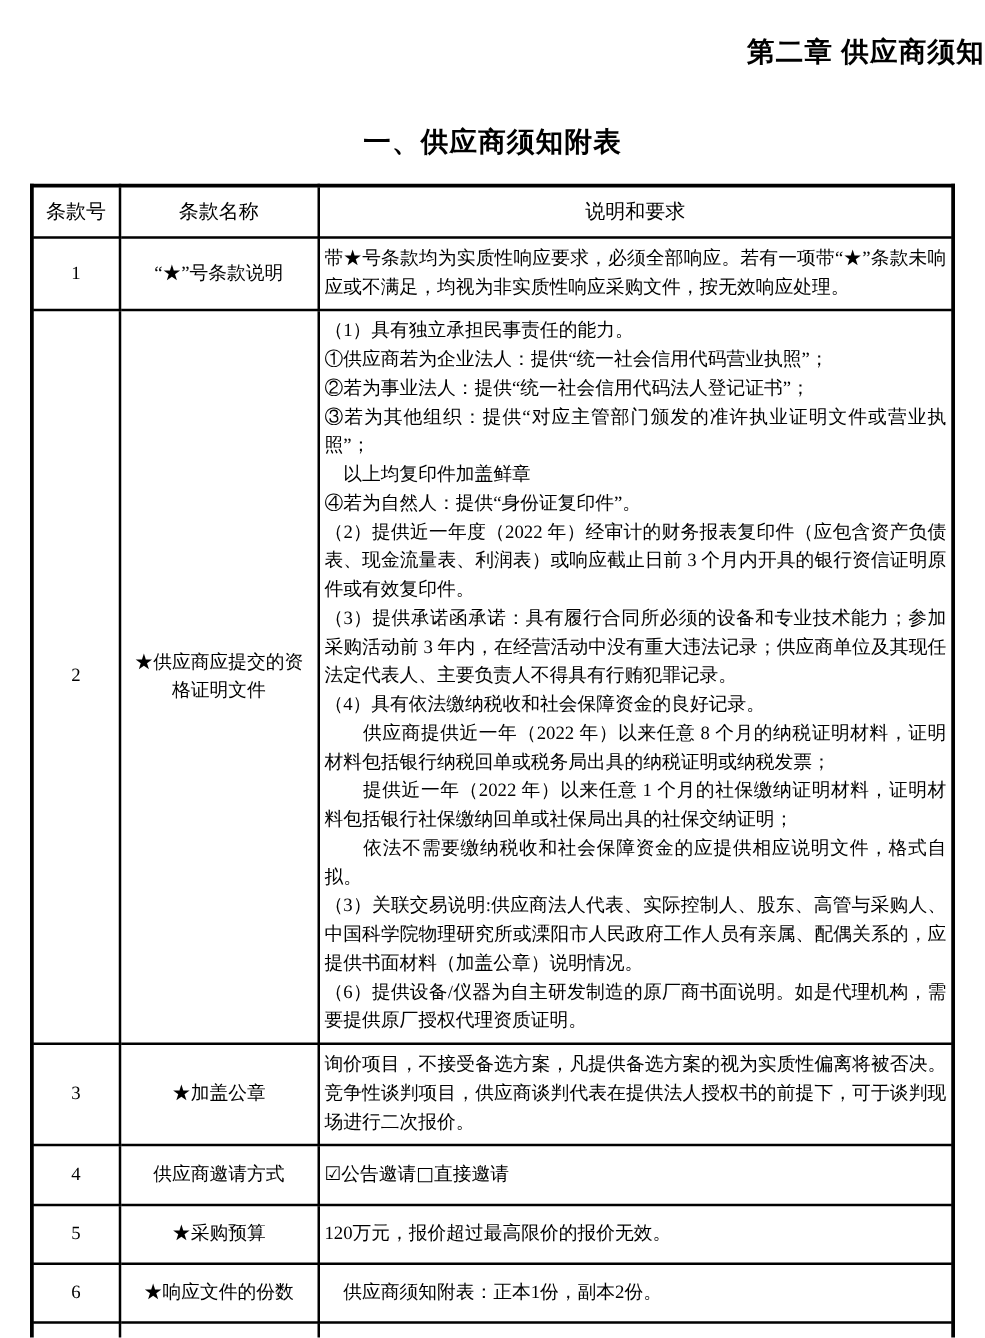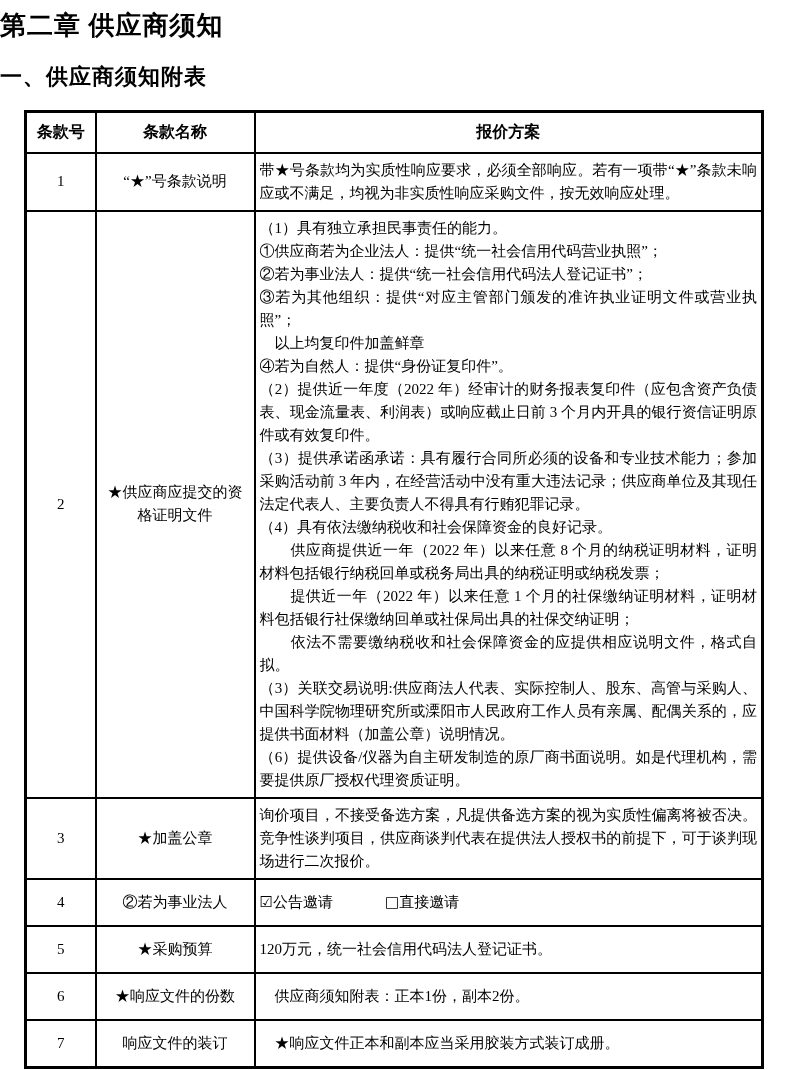--- a/index.html
+++ b/index.html
@@ -5,85 +5,86 @@
   * { margin: 0; padding: 0; box-sizing: border-box; }
   html, body { background: #ffffff; }
   body {
     width: 788px;
     height: 1070px;
     overflow: hidden;
     font-family: "Liberation Serif", "DejaVu Serif", serif;
     color: #000000;
   }
   .doc-title {
-    text-align: left;
-    font-size: 26px;
+    text-align: right;
+    font-size: 22px;
     font-weight: bold;
     letter-spacing: 1px;
-    padding-top: 12px;
+    padding-top: 30px;
     line-height: 1.1;
   }
   .doc-subtitle {
+    text-align: center;
     font-size: 22px;
     font-weight: bold;
     letter-spacing: 1px;
-    margin-top: 24px;
+    margin-top: 48px;
     line-height: 1.1;
   }
   table.notice-table {
     border-collapse: collapse;
     table-layout: fixed;
     width: 737px;
     margin-top: 21px;
     margin-left: 24px;
     border: 3px solid #000;
   }
   .notice-table th, .notice-table td {
     border: 2px solid #000;
     vertical-align: middle;
   }
   .notice-table th {
     font-size: 16px;
-    font-weight: bold;
+    font-weight: normal;
     text-align: center;
     padding: 9px 2px;
   }
   .col-no   { width: 70px;  text-align: center; font-size: 15px; }
   .col-name { width: 159px; text-align: center; font-size: 15px; line-height: 23px; padding: 4px 8px; }
   .col-desc { width: 508px; text-align: left;   font-size: 15px; line-height: 23px; padding: 5px 4px; }
   .col-desc p {
     text-align: justify;
     margin: 0;
   }
   
   tbody tr:nth-child(4) .col-desc,
   tbody tr:nth-child(5) .col-desc,
   tbody tr:nth-child(6) .col-desc,
   tbody tr:nth-child(7) .col-desc { padding-top: 11px; padding-bottom: 11px; }
   .checkbox-option { cursor: default; white-space: nowrap; }
-  .checkbox-option:first-child { margin-right: 52px; }
+  .checkbox-option:first-child { }
   .checkbox-glyph { font-family: "DejaVu Sans", sans-serif; }
 </style>
 </head>
 <body>
 
 <div class="doc-title">第二章 供应商须知</div>
 <div class="doc-subtitle">一、供应商须知附表</div>
 
 <table class="notice-table">
   <colgroup>
     <col style="width:70px">
     <col style="width:159px">
     <col style="width:508px">
   </colgroup>
   <thead>
     <tr>
       <th>条款号</th>
       <th>条款名称</th>
-      <th>报价方案</th>
+      <th>说明和要求</th>
     </tr>
   </thead>
   <tbody>
   <tr>
     <td class="col-no">1</td>
     <td class="col-name">“★”号条款说明</td>
     <td class="col-desc">
           <p>带★号条款均为实质性响应要求，必须全部响应。若有一项带“★”条款未响应或不满足，均视为非实质性响应采购文件，按无效响应处理。</p>
         </td>
   </tr>
@@ -112,29 +113,29 @@
   <tr>
     <td class="col-no">3</td>
     <td class="col-name">★加盖公章</td>
     <td class="col-desc">
           <p>询价项目，不接受备选方案，凡提供备选方案的视为实质性偏离将被否决。竞争性谈判项目，供应商谈判代表在提供法人授权书的前提下，可于谈判现场进行二次报价。</p>
         </td>
   </tr>
 
   <tr>
     <td class="col-no">4</td>
-    <td class="col-name">②若为事业法人</td>
+    <td class="col-name">供应商邀请方式</td>
     <td class="col-desc"><span class="checkbox-option"><span class="checkbox-glyph">☑</span><span>公告邀请</span></span><span class="checkbox-option"><span class="checkbox-glyph">□</span><span>直接邀请</span></span></td>
   </tr>
 
   <tr>
     <td class="col-no">5</td>
     <td class="col-name">★采购预算</td>
     <td class="col-desc">
-          <p>120万元，统一社会信用代码法人登记证书。</p>
+          <p>120万元，报价超过最高限价的报价无效。</p>
         </td>
   </tr>
 
   <tr>
     <td class="col-no">6</td>
     <td class="col-name">★响应文件的份数</td>
     <td class="col-desc">
           <p>　供应商须知附表：正本1份，副本2份。</p>
         </td>
   </tr>

